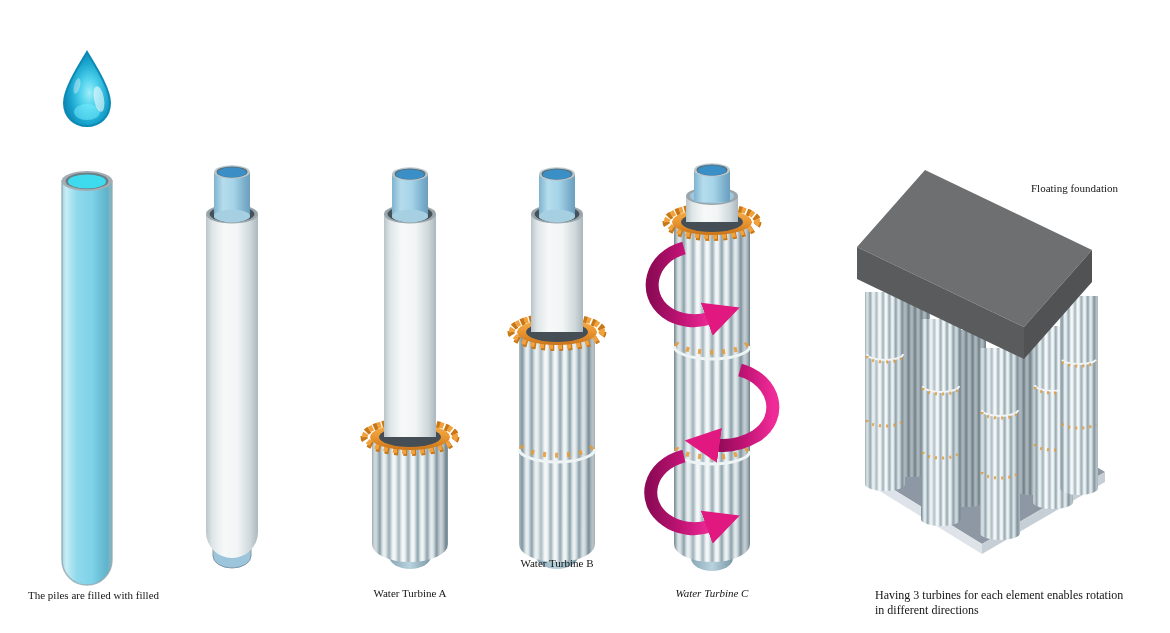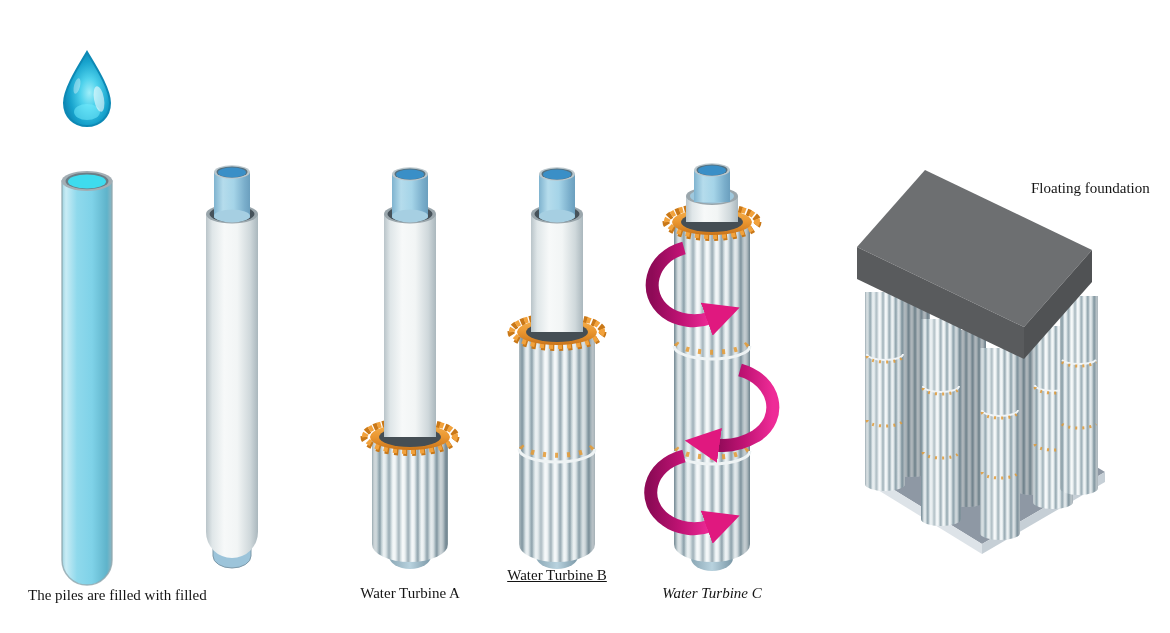--- a/index.html
+++ b/index.html
@@ -1,21 +1,21 @@
 <!DOCTYPE html>
 <html><head>
 <meta charset="utf-8">
 <style>
   html,body{margin:0;padding:0;background:#ffffff;}
   .canvas{
     position:relative;width:1170px;height:633px;background:#ffffff;overflow:hidden;
     font-family:"Liberation Serif", serif;color:#141414;
   }
   .canvas svg{position:absolute;left:0;top:0;}
-  .lbl{position:absolute;font-size:15px;line-height:14px;white-space:nowrap;}
+  .lbl{position:absolute;font-size:11px;line-height:14px;white-space:nowrap;}
   .lbl.center{text-align:center;white-space:nowrap;}
   .cap{position:absolute;font-size:12px;line-height:14.5px;}
 </style>
 </head>
 <body>
 
 <div class="canvas">
 
 <svg width="1170" height="633" viewBox="0 0 1170 633">
   <defs>
@@ -239,17 +239,21 @@
     <g>
       <polygon points="857,247 925,170 1092,250 1024,327" fill="#6d6f71"></polygon>
       <polygon points="857,247 1024,327 1024,359 857,279" fill="#595b5d"></polygon>
       <polygon points="1024,327 1092,250 1092,282 1024,359" fill="#505254"></polygon>
     </g>
   </g>
 </svg>
 
 <div class="lbl" style="left:28px;top:588px;">The piles are filled with filled</div>
 <div class="lbl center" style="left:345px;top:586px;width:130px;">Water Turbine A</div>
-<div class="lbl center" style="left:492px;top:568px;width:130px;text-decoration:underline;">Water Turbine B</div>
+<div class="lbl center" style="left:492px;top:556px;width:130px;">Water Turbine B</div>
 <div class="lbl center" style="left:647px;top:586px;width:130px;font-style:italic;">Water Turbine C</div>
 <div class="lbl" style="left:1031px;top:181px;">Floating foundation</div>
-
+<div class="cap" style="left:875px;top:588px;">
+  <div>Having 3 turbines for each element enables rotation</div>
+  <div>in different directions</div>
 </div>
 
+</div>
+
 </body></html>

